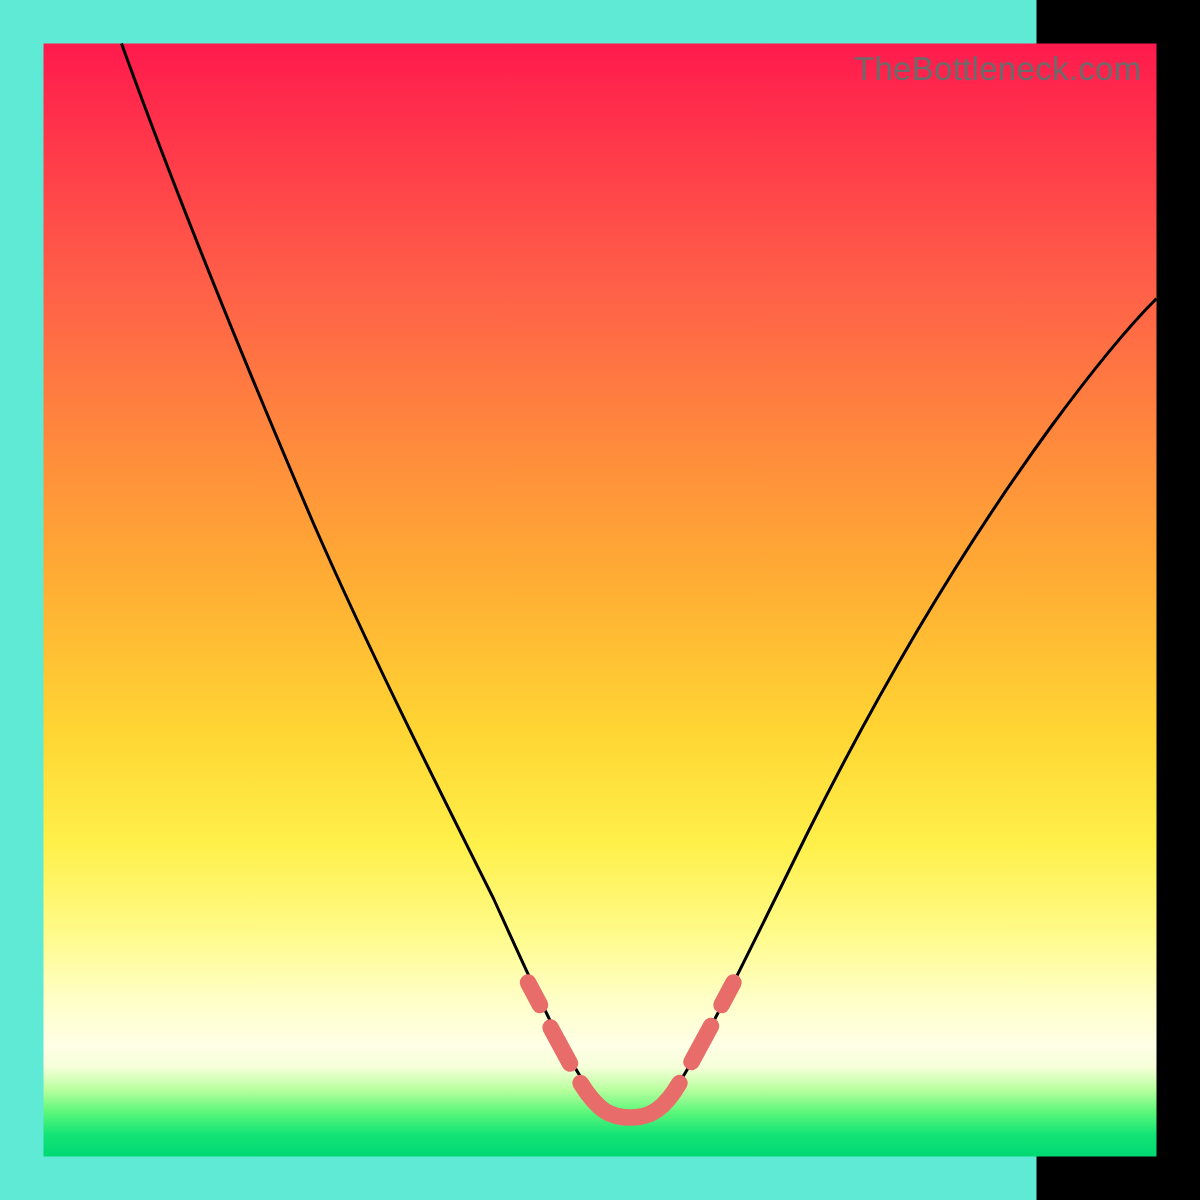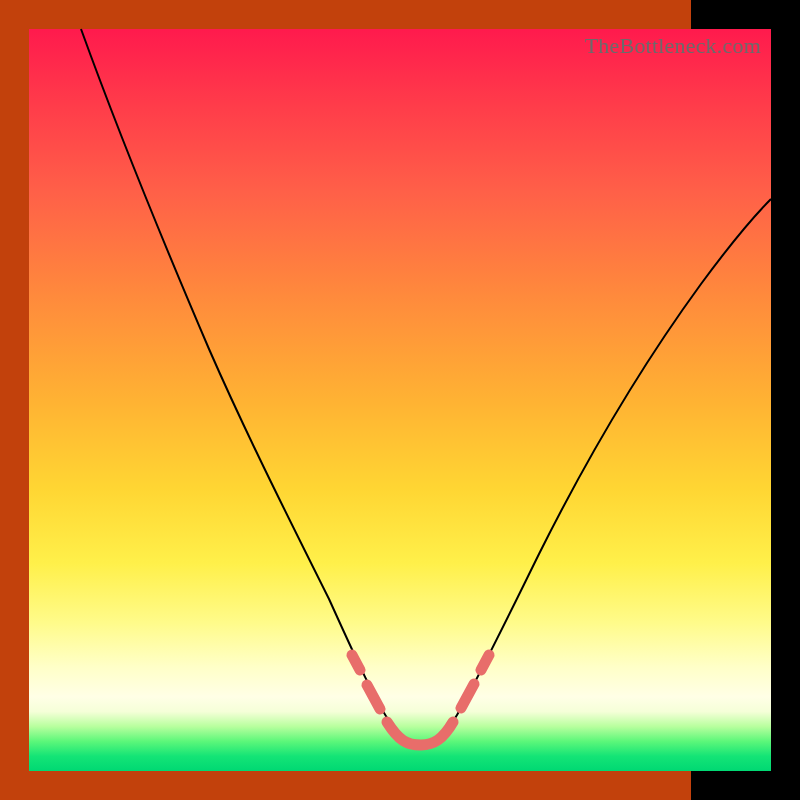--- a/index.html
+++ b/index.html
@@ -8,22 +8,21 @@
     width: 800px;
     height: 800px;
     overflow: hidden;
     background: #000;
     font-family: Arial, Helvetica, sans-serif;
   }
   .frame {
     position: relative;
     width: 691px;
     height: 800px;
-    background: #c2410c;
-    font-family: Liberation Serif, serif;
+    background: #5eead4;
   }
   .plot-area {
     position: absolute;
     left: 29px;
     top: 29px;
     width: 742px;
     height: 742px;
     
     background: linear-gradient(
       to bottom,

